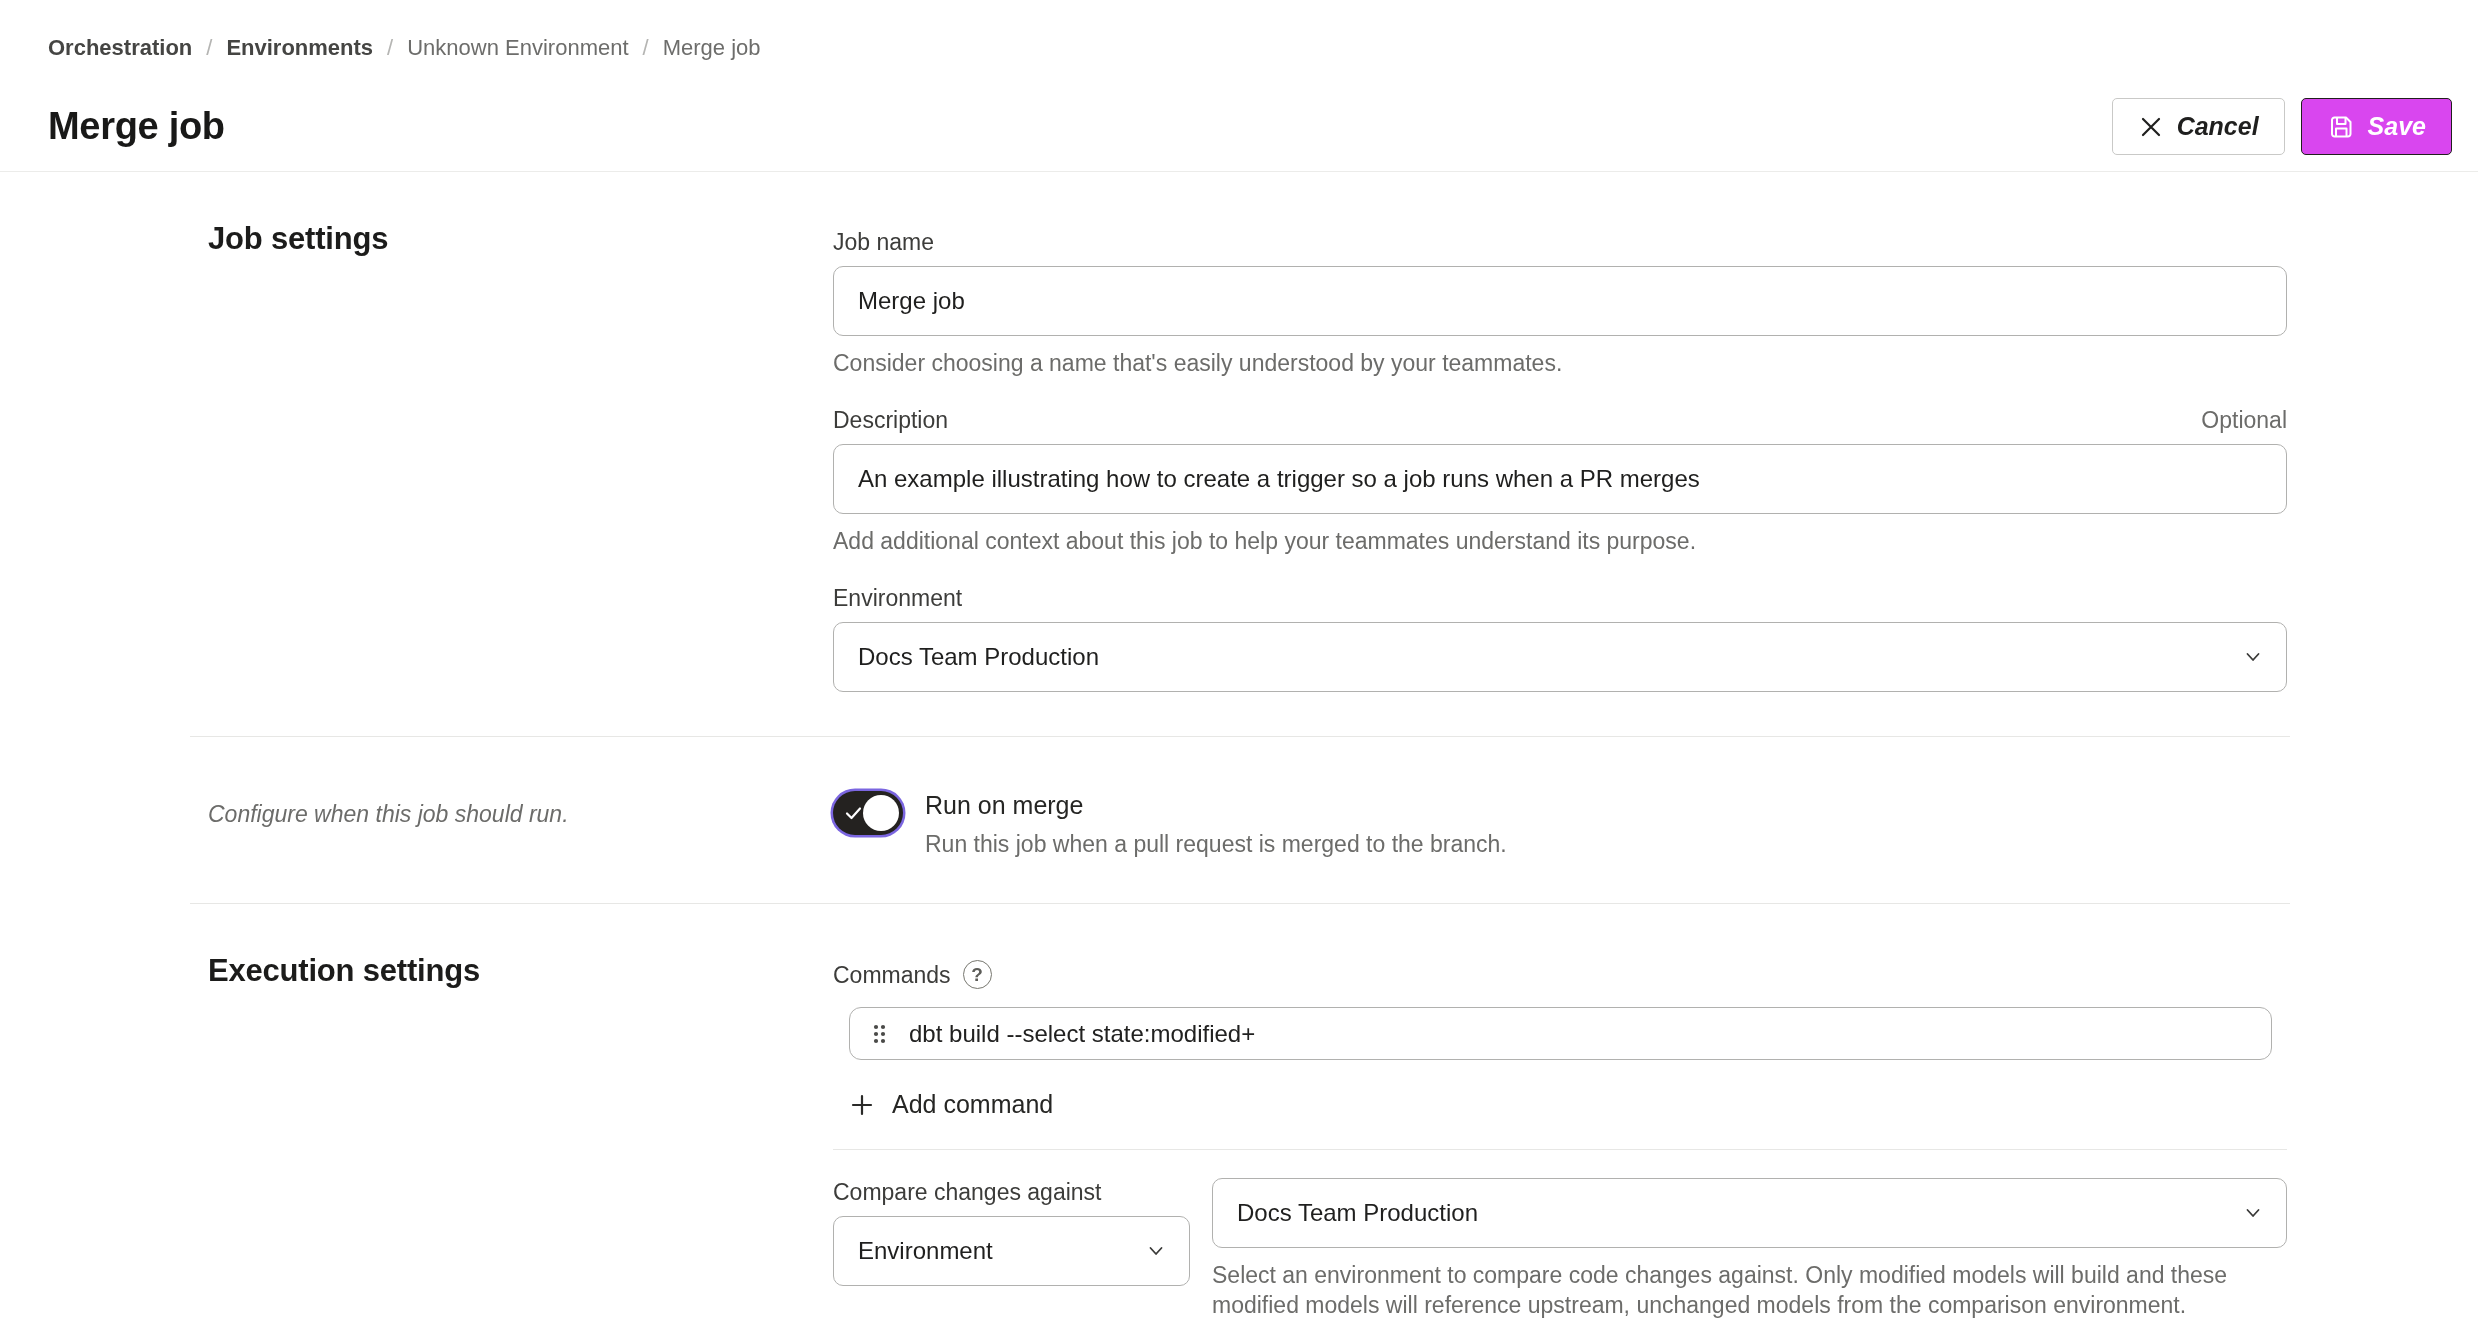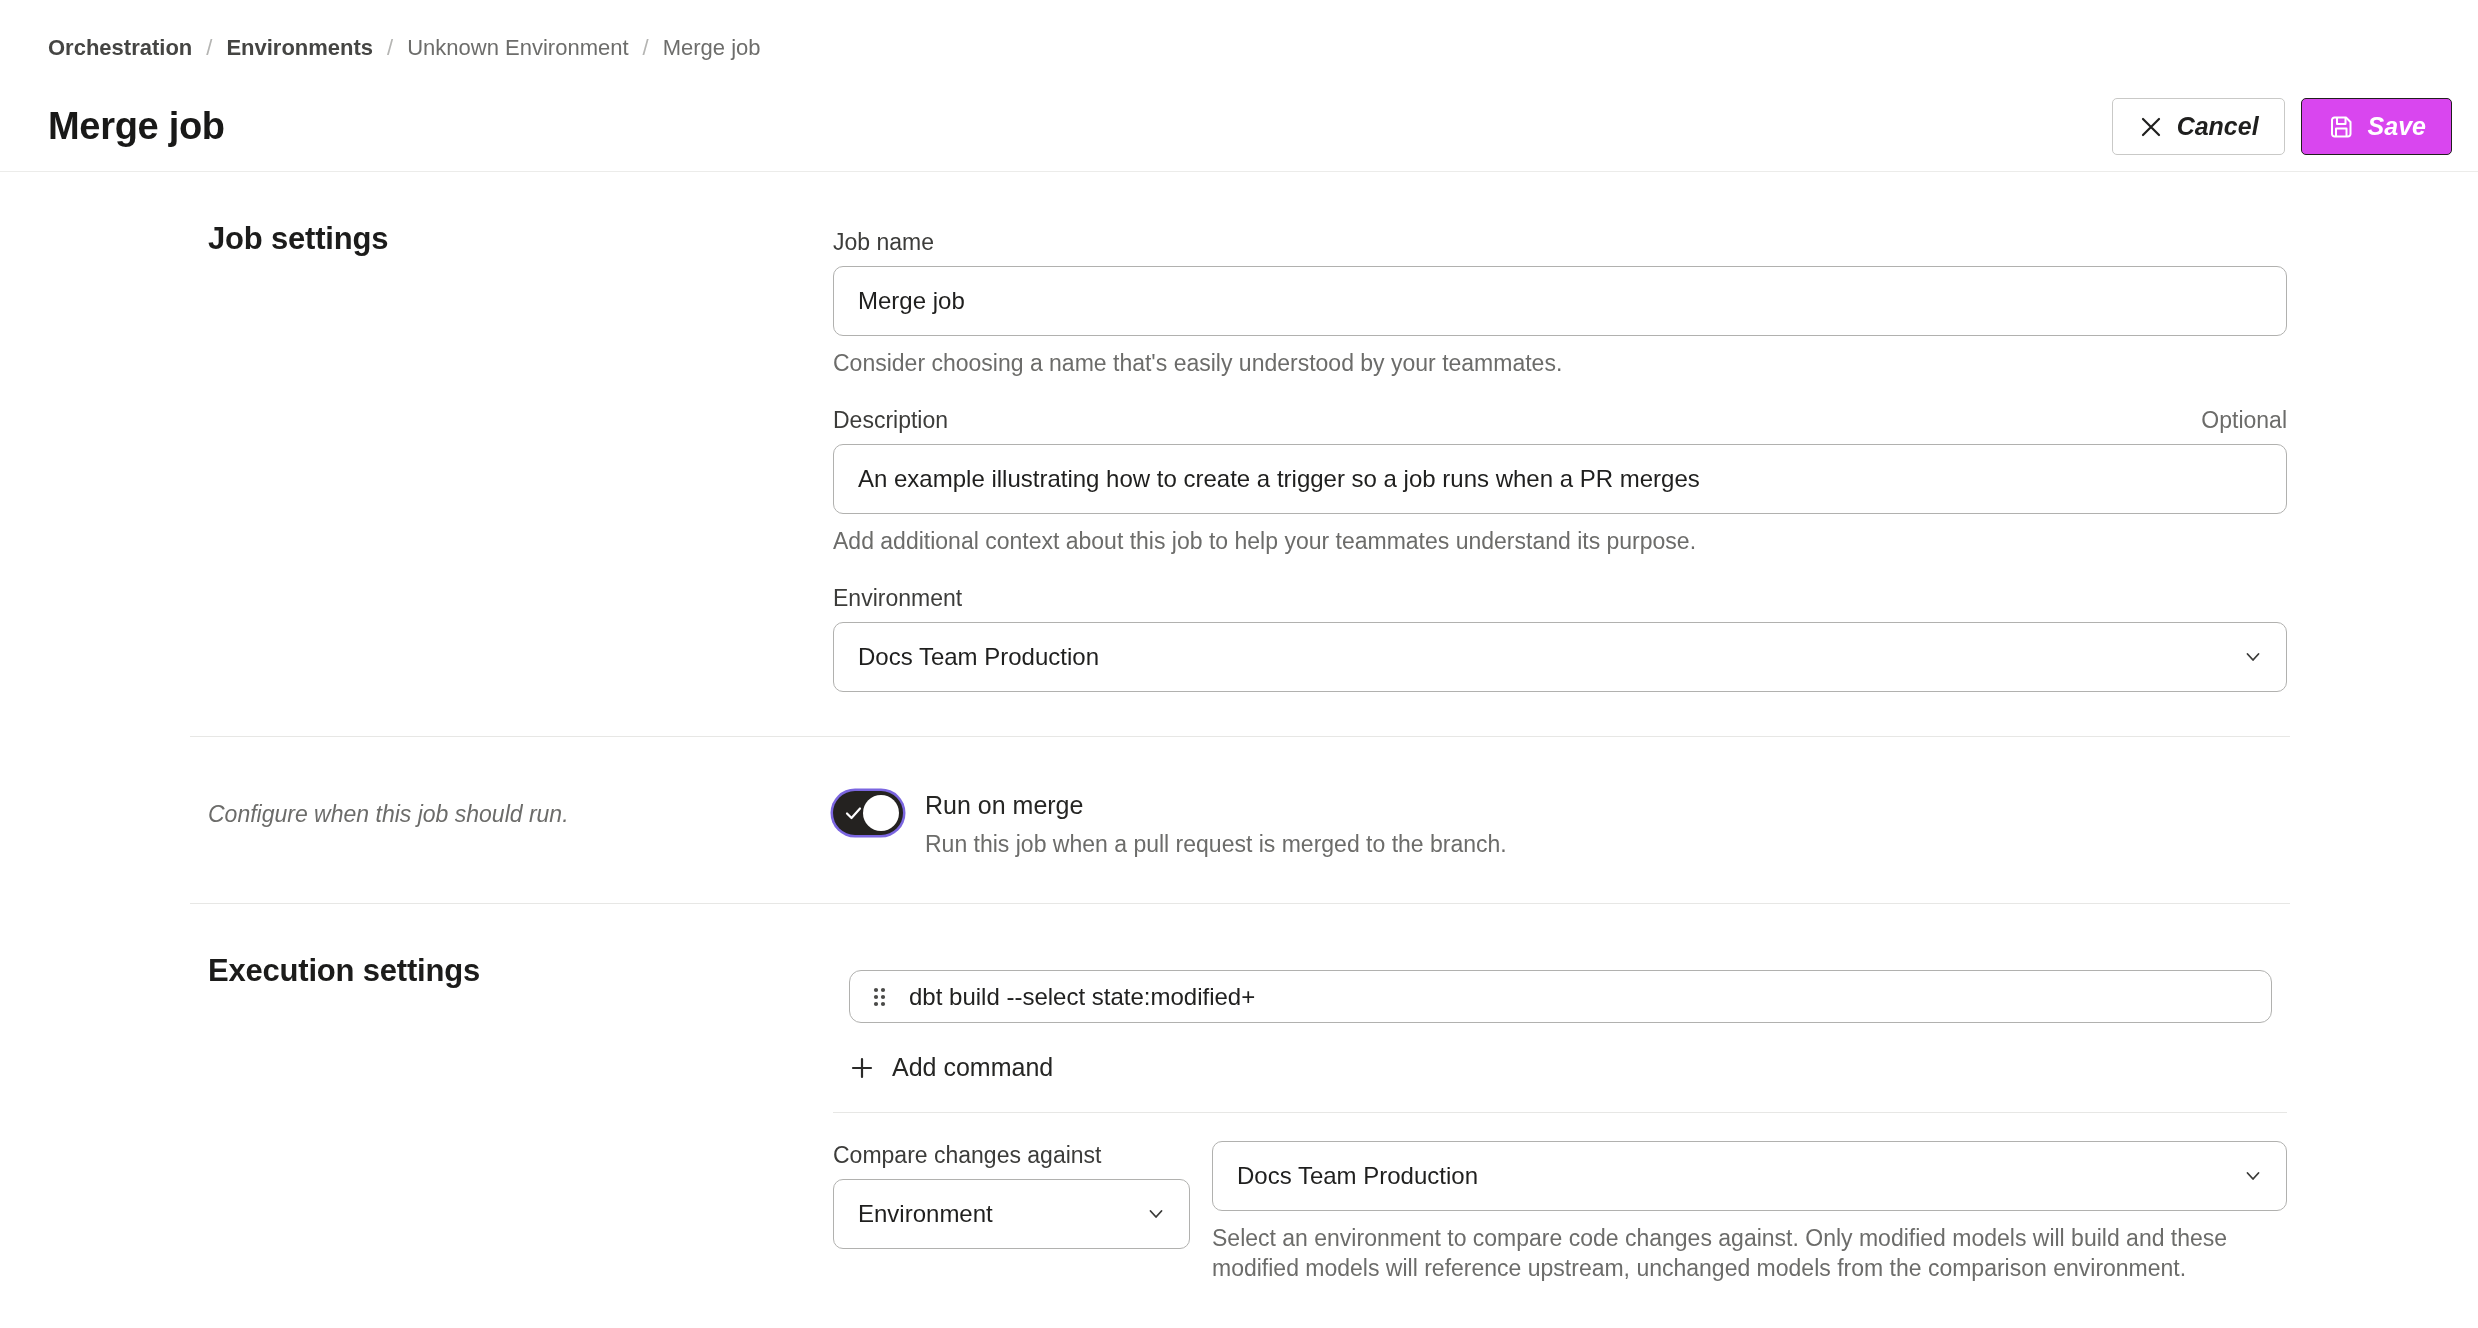--- a/index.html
+++ b/index.html
@@ -157,20 +157,24 @@
     </div>
   </section>
 
   <hr class="divider">
 
   <section class="section">
     <div class="section-left">
       <h2 class="section-heading">Execution settings</h2>
     </div>
     <div class="section-right">
+      <div class="commands-label-row">
+        <label class="field-label" style="margin-bottom:0">Commands</label>
+        <span class="help-icon">?</span>
+      </div>
 
       <div class="command-row">
         <span class="grip">
           <svg width="15" height="24" viewBox="0 0 15 24" fill="#4a4a48">
             <circle cx="4" cy="5" r="2.1"></circle>
               <circle cx="11" cy="5" r="2.1"></circle>
             <circle cx="4" cy="12" r="2.1"></circle>
               <circle cx="11" cy="12" r="2.1"></circle>
             <circle cx="4" cy="19" r="2.1"></circle>
               <circle cx="11" cy="19" r="2.1"></circle>

